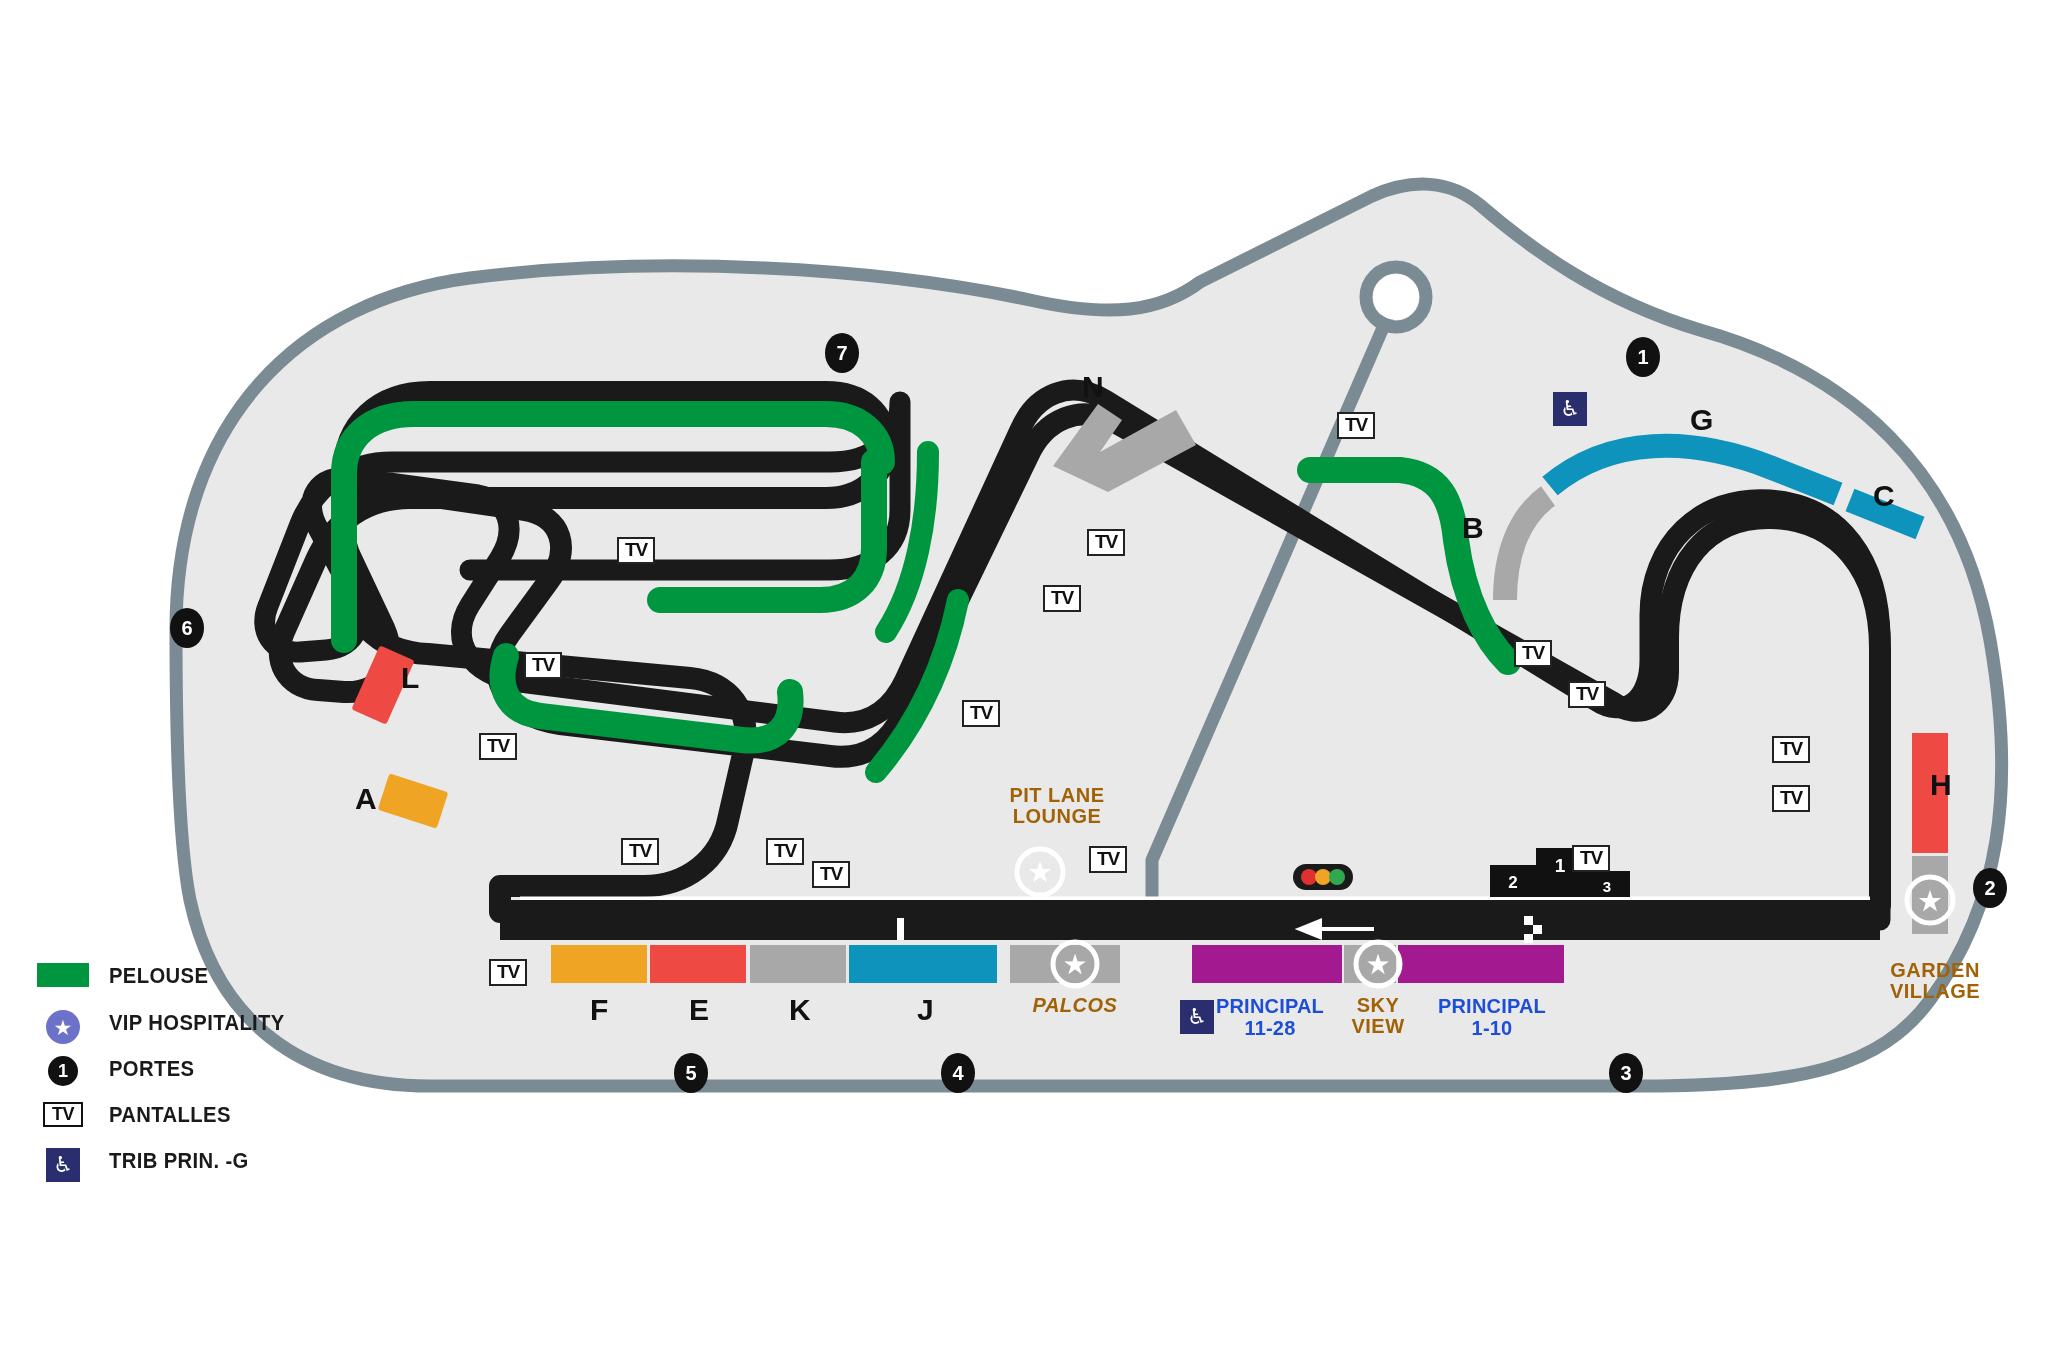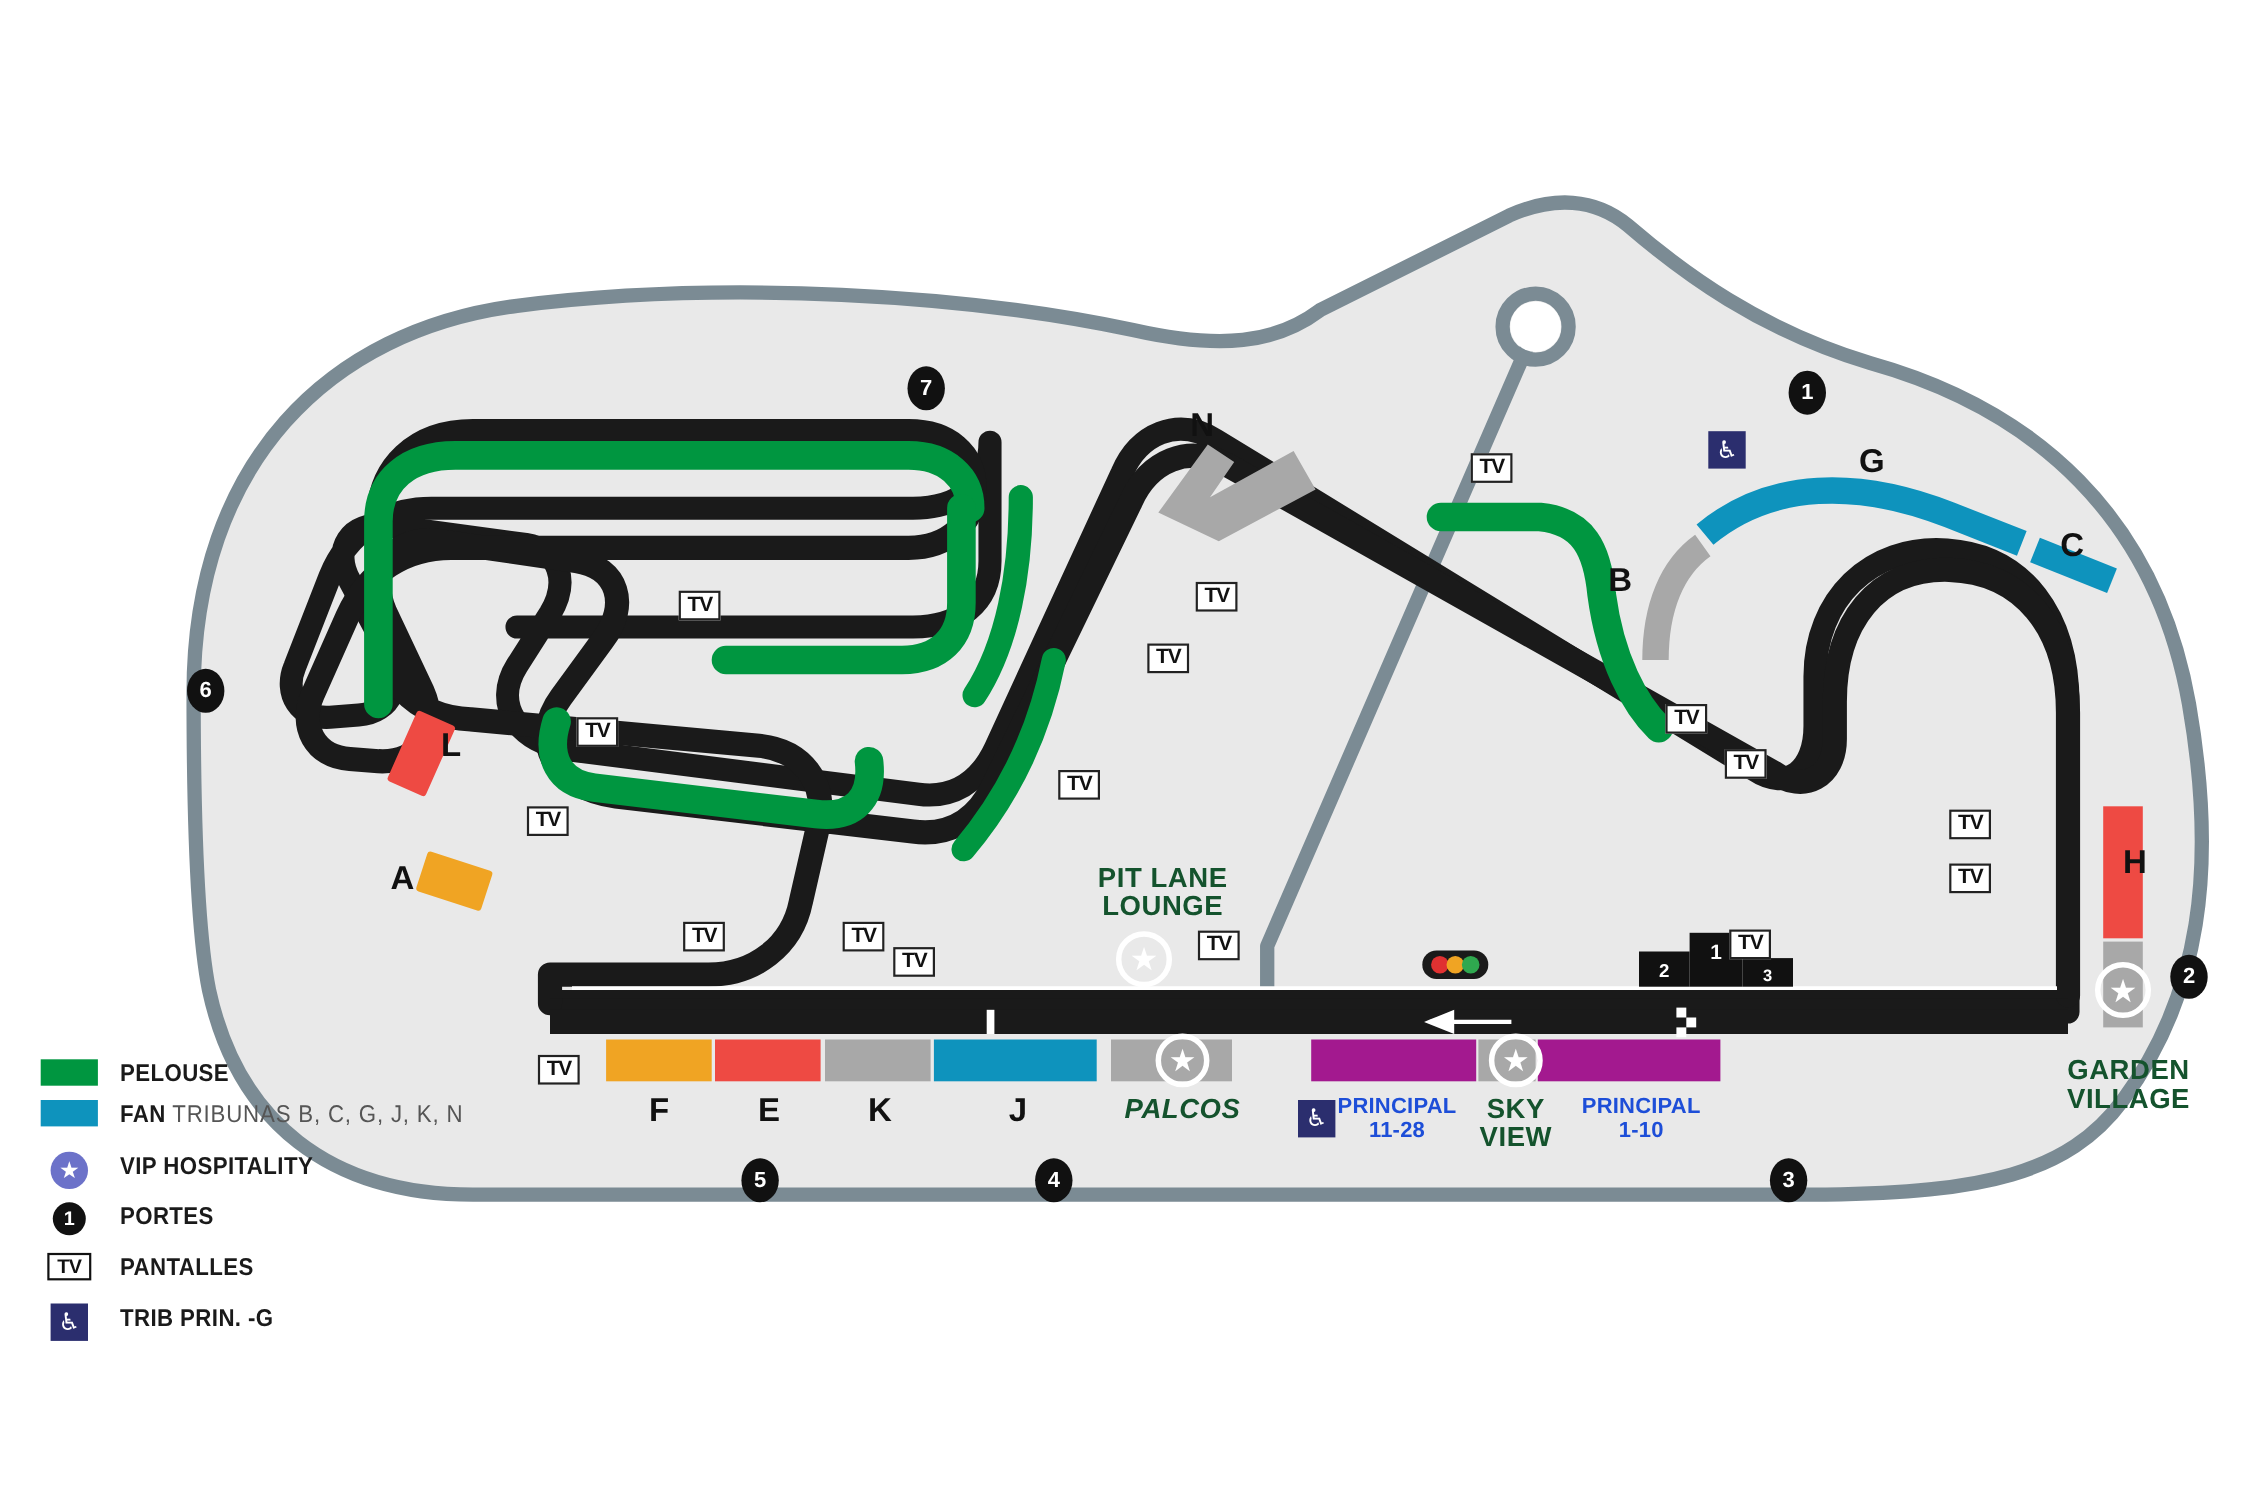--- a/index.html
+++ b/index.html
@@ -43,21 +43,21 @@
   .wheel-sq{
     width:34px;height:34px;background:#2b2e6e;color:#fff;
     display:flex;align-items:center;justify-content:center;font-size:22px;line-height:1;
   }
 
   
   .mtxt{position:absolute;color:#111;font-weight:bold;line-height:1;white-space:nowrap;}
   .stand-letter{font-size:30px;letter-spacing:0;}
   .bar-letter{font-size:30px;}
   .blue-label{
-    color:#14532d;font-size:25px;font-weight:bold;text-align:center;
+    color:#a16207;font-size:20px;font-weight:bold;text-align:center;
     line-height:1.05;letter-spacing:.5px;
   }
   .blk-label{
     color:#1d4ed8;font-size:20px;font-weight:bold;text-align:center;line-height:1.1;letter-spacing:.2px;
   }
   .tv-marker{
     position:absolute;border:2.5px solid #222;background:#fff;color:#111;
     font-size:19px;font-weight:bold;letter-spacing:-1px;
     padding:1px 6px 2px;line-height:1.05;
   }
@@ -353,27 +353,20 @@
   <div id="legend">
 
     <div class="lg-row">
       <div class="lg-sw" style="background:#009640;"></div>
       <div class="lg-txt">
         <span>PELOUSE</span>
         <span class="sub"></span>
       </div>
     </div>
 
-    <div class="lg-row">
-      <div class="lg-sw" style="background:#0e93bd;"></div>
-      <div class="lg-txt">
-        <span>FAN</span>
-        <span class="sub">TRIBUNAS  B, C, G, J, K, N</span>
-      </div>
-    </div>
 
 
 
 
     <div class="lg-row icorow" style="margin-top:10px;">
       <div class="lg-ico">
         <div class="circ-star">★</div>
       </div>
       <div class="lg-txt">VIP HOSPITALITY</div>
     </div>

